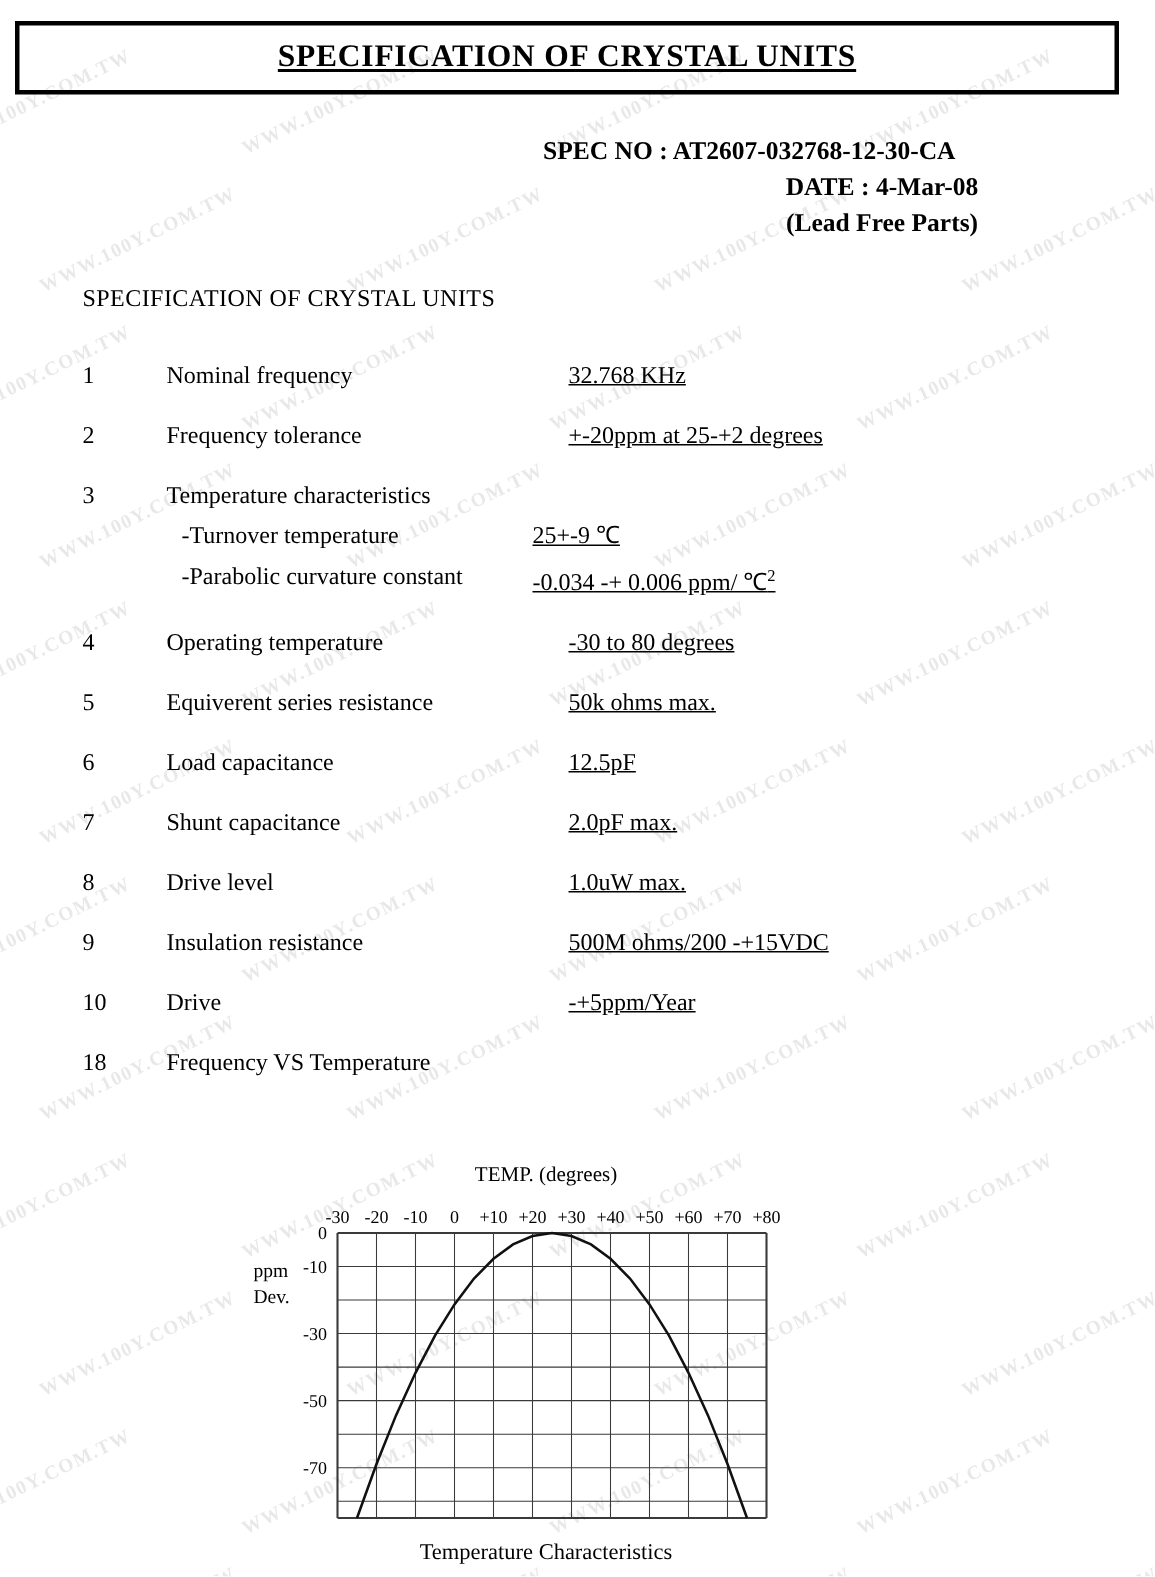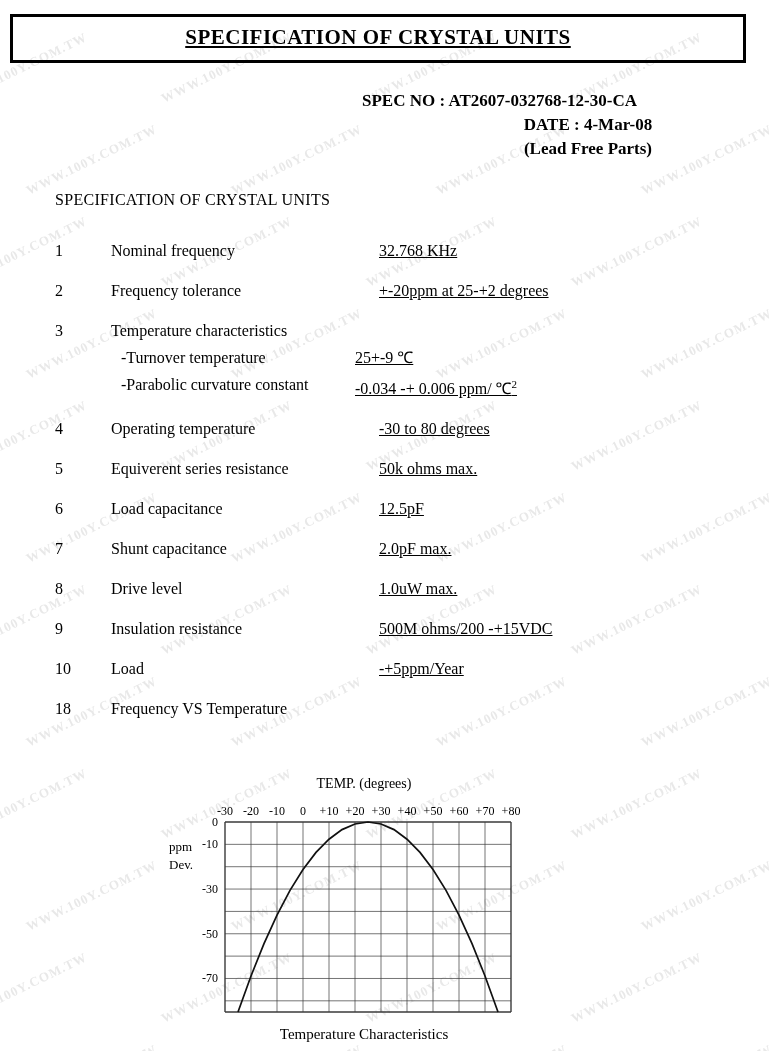--- a/index.html
+++ b/index.html
@@ -176,21 +176,21 @@
           <span class="label">Drive level</span>
           <span class="value">1.0uW max.</span>
         </div>
         <div class="row">
           <span class="no">9</span>
           <span class="label">Insulation resistance</span>
           <span class="value">500M ohms/200 -+15VDC</span>
         </div>
         <div class="row">
           <span class="no">10</span>
-          <span class="label">Load</span>
+          <span class="label">Drive</span>
           <span class="value">-+5ppm/Year</span>
         </div>
         <div class="row">
           <span class="no">18</span>
           <span class="label">Frequency VS Temperature</span>
           <span class="value"></span>
         </div>
       </div>
 
     <div class="chart-area">

